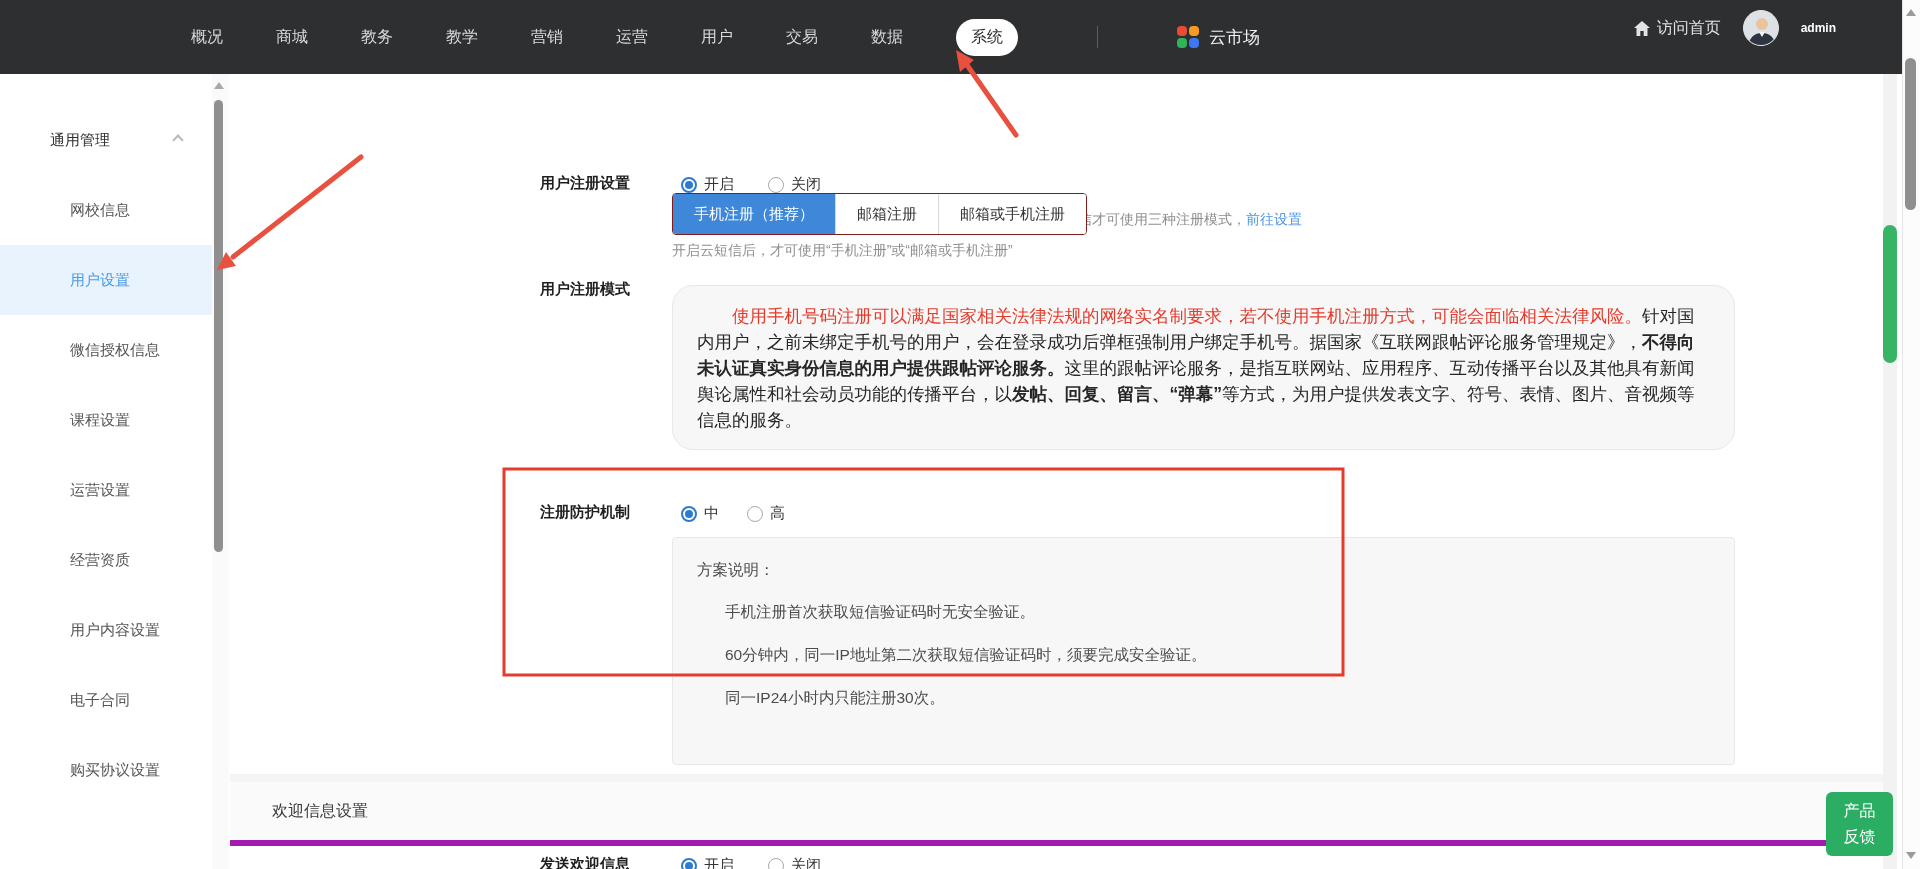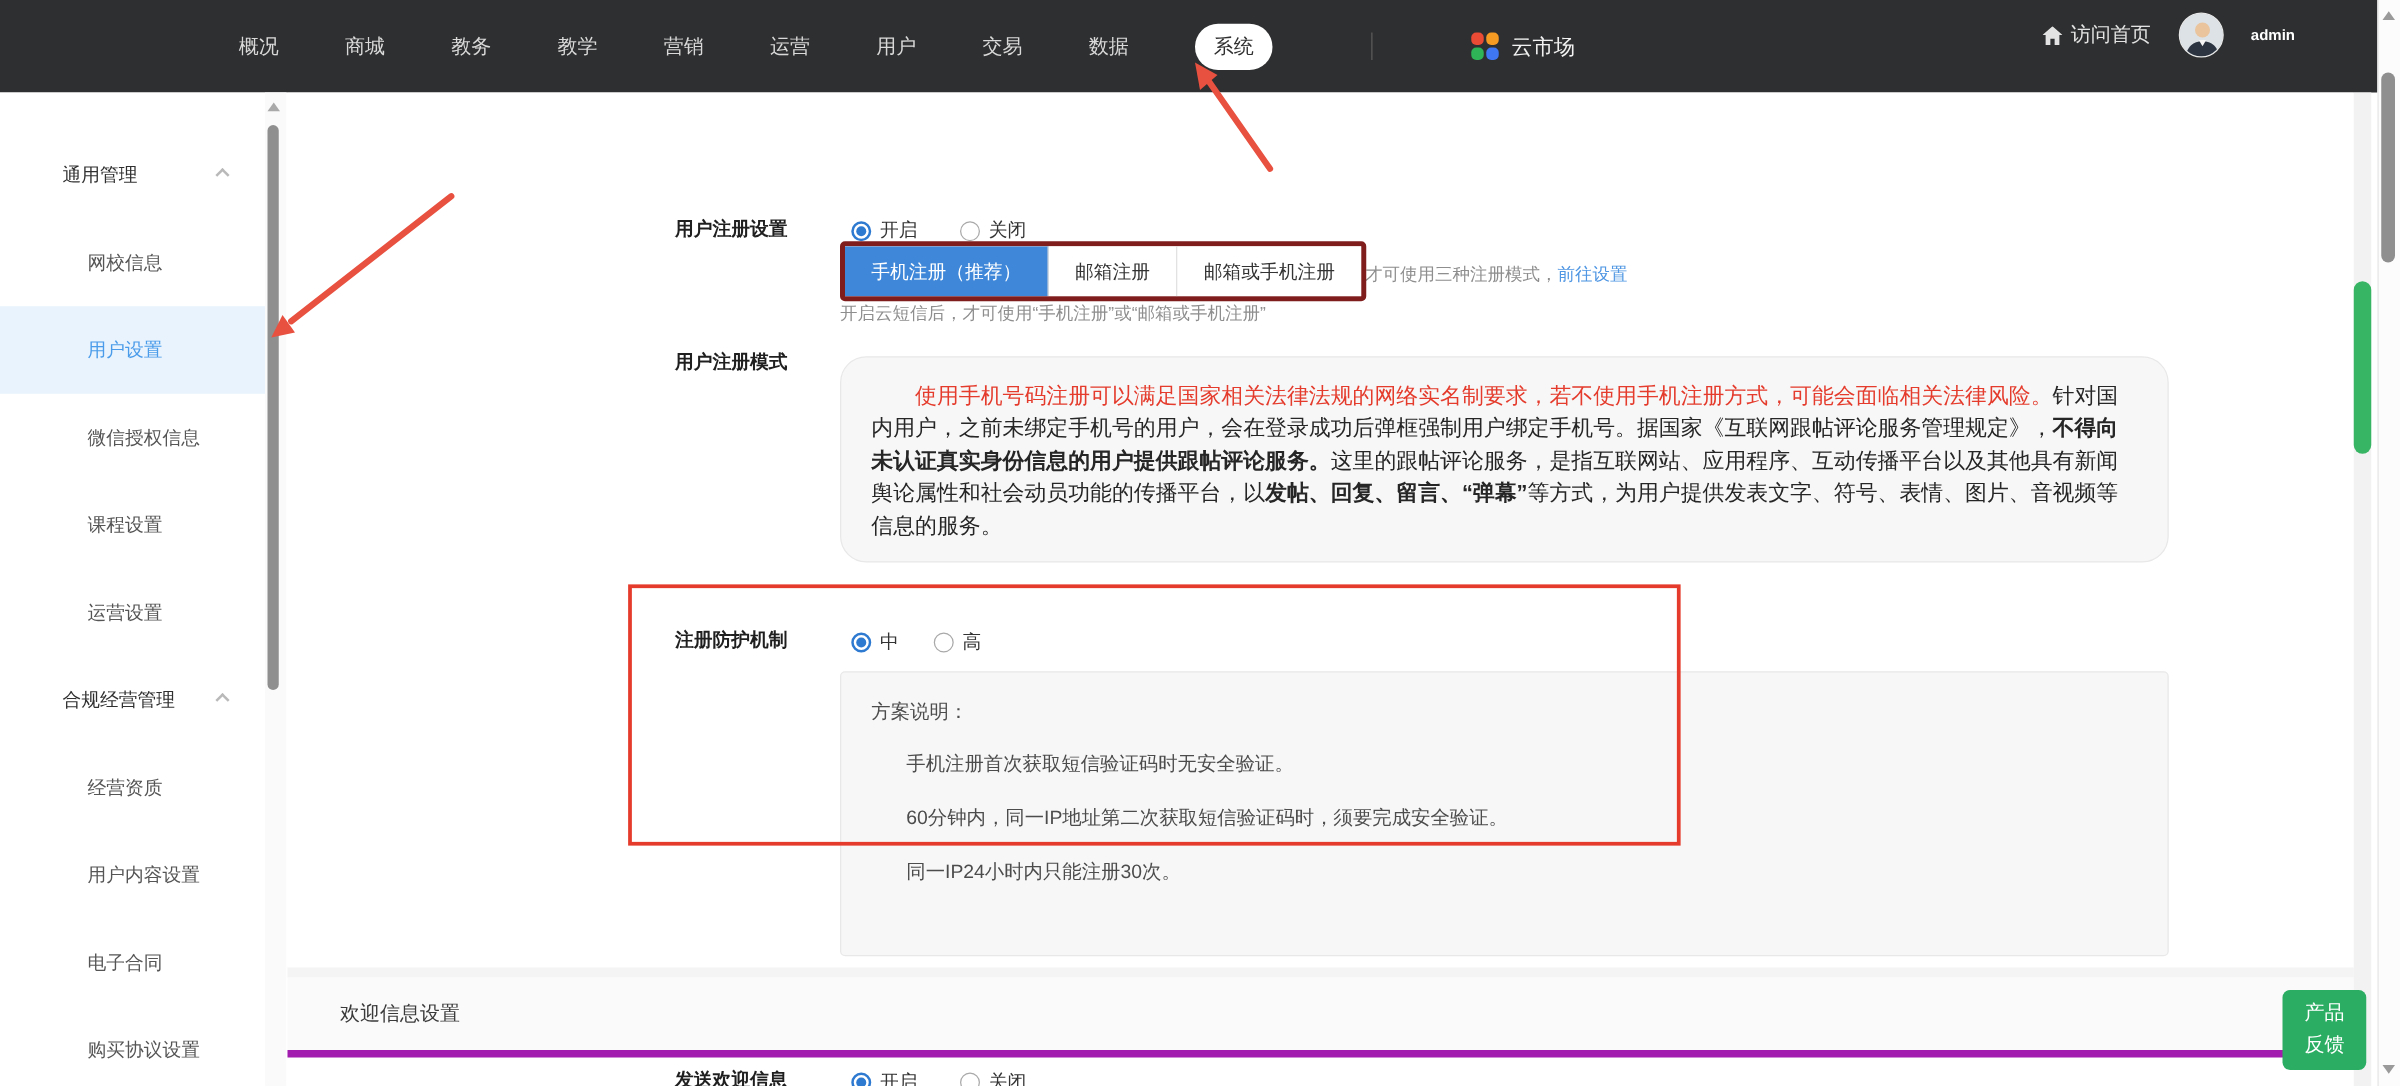--- a/index.html
+++ b/index.html
@@ -38,21 +38,21 @@
   
   #main { position:absolute; left:230px; top:74px; width:1653px; height:795px; background:#fff; }
   .form-label { position:absolute; left:310px; font-size:15px; font-weight:700; color:#1f1f1f; white-space:nowrap; }
   .radio-row { position:absolute; left:451px; display:flex; align-items:center; gap:34px; }
   .radio-opt { display:flex; align-items:center; gap:7px; font-size:15px; color:#333; cursor:pointer; }
   .radio { width:16px; height:16px; border-radius:50%; border:1px solid #a9a9a9; background:#fff; position:relative; flex:0 0 16px; }
   .radio.checked { border:2px solid #2e7ad1; }
   .radio.checked::after { content:""; position:absolute; left:2px; top:2px; width:8px; height:8px; border-radius:50%; background:#2e7ad1; }
   .helper { position:absolute; left:442px; font-size:14px; color:#8e8e8e; white-space:nowrap; }
   .helper a { color:#4f96e3; text-decoration:none; cursor:pointer; }
-  .btn-group { position:absolute; left:442px; top:119px; display:flex; border:4px solid #7f1d1d; border-radius:4px; overflow:hidden; background:#fff; }
+  .btn-group { position:absolute; left:442px; top:119px; display:flex; border:1px solid #7f1d1d; border-radius:4px; overflow:hidden; background:#fff; }
   .mode-btn { height:40px; display:flex; align-items:center; padding:0 21px; font-size:15px; color:#333;
     background:#fff; border-right:1px solid #d9d9d9; cursor:pointer; white-space:nowrap; }
   .mode-btn:last-child { border-right:none; }
   .mode-btn.selected { background:#3e87d9; color:#fff; }
   .gray-box { position:absolute; left:442px; width:1063px; background:#f7f7f7; border:1px solid #e8e8e8; border-radius:4px; }
   #notice-box { top:211px; height:165px; padding:17px 24px; font-size:17.5px; line-height:26px; color:#262626;border-radius:21px; }
   #notice-box p { text-indent:2em; }
   #notice-box .red { color:#e43b2c; }
   #notice-box b { font-weight:700; }
   #plan-box { top:463px; height:228px; padding:21px 24px; font-size:15.5px; color:#4c4c4c; }
@@ -125,24 +125,20 @@
   <div class="menu">
     <div class="menu-row menu-group">
       <span>通用管理</span>
       <span class="chev"></span>
     </div>
     <div class="menu-row menu-item">网校信息</div>
     <div class="menu-row menu-item active">用户设置</div>
     <div class="menu-row menu-item">微信授权信息</div>
     <div class="menu-row menu-item">课程设置</div>
     <div class="menu-row menu-item">运营设置</div>
-    <div class="menu-row menu-group">
-      <span>合规经营管理</span>
-      <span class="chev"></span>
-    </div>
     <div class="menu-row menu-item">经营资质</div>
     <div class="menu-row menu-item">用户内容设置</div>
     <div class="menu-row menu-item">电子合同</div>
     <div class="menu-row menu-item">购买协议设置</div>
   </div>
   <div class="side-track"></div>
   <div class="side-up"></div>
   <div class="side-thumb"></div>
 </div>
 

